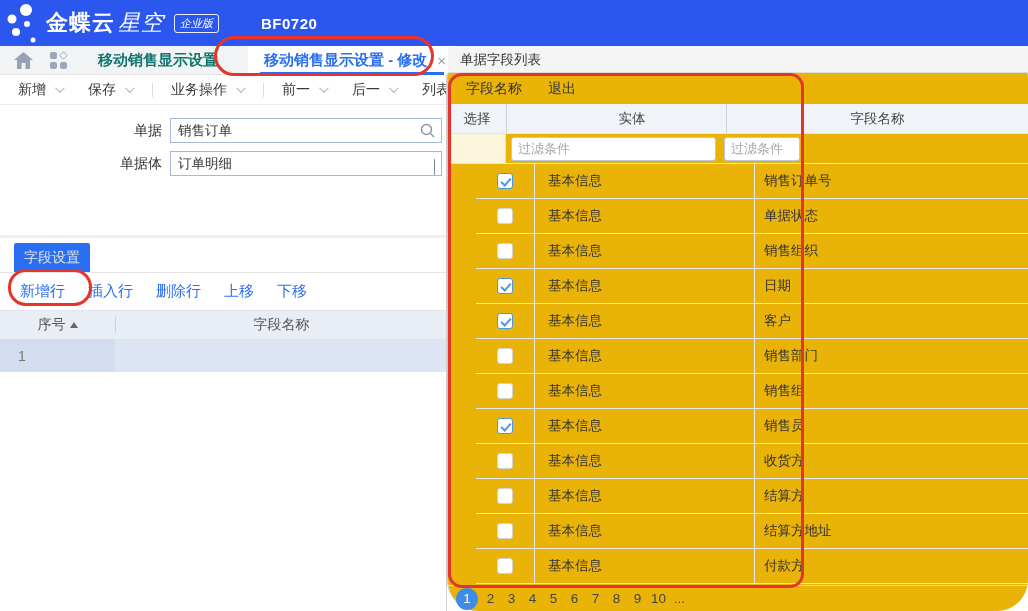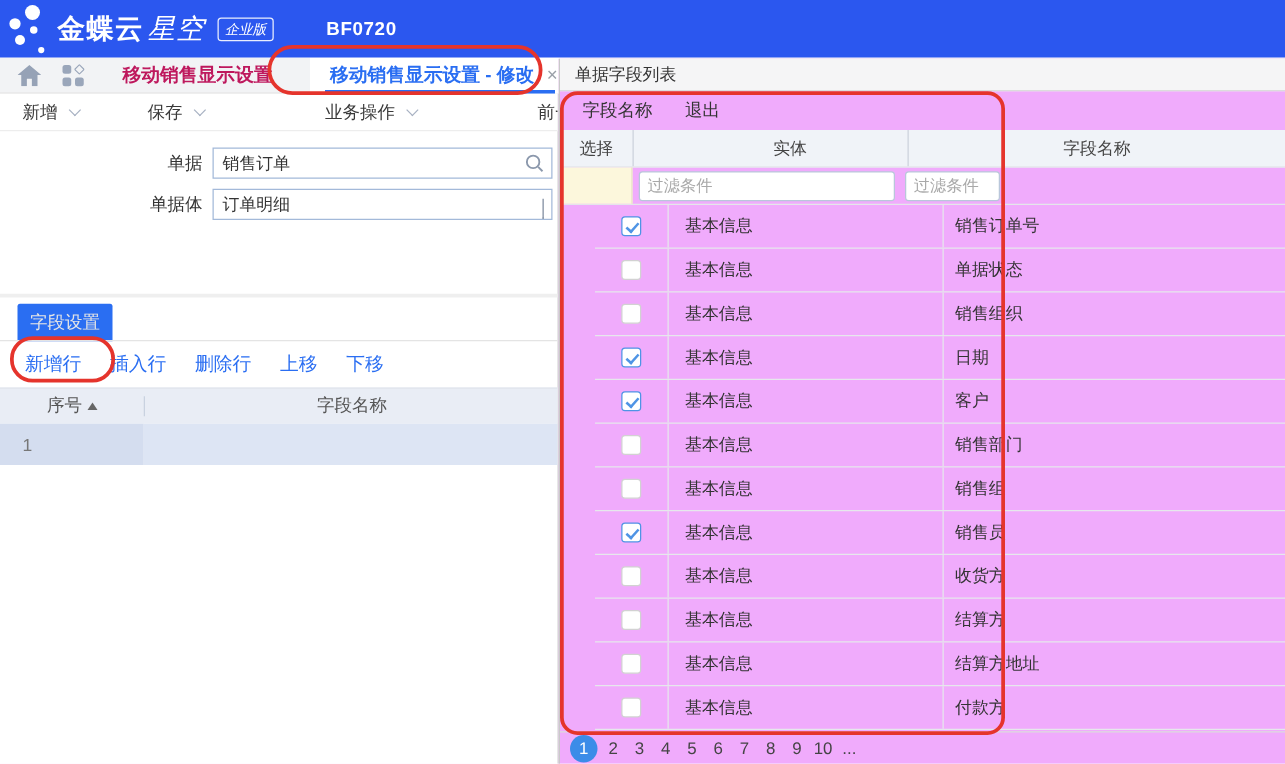--- a/index.html
+++ b/index.html
@@ -19,31 +19,31 @@
   .ws-code { color:#fff; font-size:15px; font-weight:600; margin-left:42px; letter-spacing:.5px; }
 
   
   .tab-bar { position:absolute; left:0; top:46px; width:1028px; height:29px;
     background:#f2f3f5; border-bottom:1px solid #e2e2e2; display:flex; align-items:center; z-index:1; }
   .nav-ico { display:inline-flex; align-items:center; justify-content:center; width:26px; height:26px; margin-left:10px; }
   .apps-ico { position:relative; width:18px; height:18px; }
   .apps-ico i { position:absolute; width:7px; height:7px; background:#9aa6ba; border-radius:2px; }
   .apps-ico i.tl{left:0;top:1px;} .apps-ico i.bl{left:0;top:11px;} .apps-ico i.br{left:10px;top:11px;}
   .apps-ico i.tr{left:10px;top:1px; background:transparent; border:1.5px solid #9aa6ba; transform:rotate(45deg) scale(.88); border-radius:1px;}
-  .tab { height:29px; display:flex; align-items:center; padding:0 18px; font-size:15px; color:#be185d; white-space:nowrap; }
+  .tab { height:29px; display:flex; align-items:center; padding:0 18px; font-size:15px; color:#0f766e; white-space:nowrap; }
   .tab.inactive { margin-left:8px; font-weight:bold; }
   .tab.active { position:relative; background:#fff; color:#2a6ef2; font-weight:bold; margin-left:12px; padding:0 10px 0 16px; }
   .tab.active .underline { position:absolute; left:12px; right:12px; bottom:0; height:3px; background:#2a6ef2; }
   .tab-close { color:#9aa0a8; font-weight:400; font-size:15px; margin-left:10px; }
 
   
   .left-panel { position:absolute; left:0; top:75px; width:447px; height:536px;
     background:#fff; overflow:hidden; border-right:1px solid #cfcfcf; z-index:1; }
   .toolbar { position:absolute; left:0; top:0; width:600px; height:30px; background:#fff;
-    border-bottom:1px solid #ededed; display:flex; align-items:center; padding-left:18px;gap:30px; }
+    border-bottom:1px solid #ededed; display:flex; align-items:center; padding-left:18px; }
   .tb-item { display:inline-flex; align-items:center; gap:9px; margin-right:26px;
     font-size:14px; color:#3a3a3a; white-space:nowrap; cursor:pointer; }
   .chev { width:7px; height:7px; border-right:1.5px solid #a7b1c2; border-bottom:1.5px solid #a7b1c2;
     transform:rotate(45deg) translateY(-2px); }
   .tb-sep { width:1px; height:14px; background:#dcdcdc; margin:0 18px 0 -6px; }
 
   .form-row { position:absolute; left:0; display:flex; align-items:center; }
   .f-label { display:inline-block; width:170px; text-align:right; font-size:14px; color:#333; padding-right:8px; }
   .f-input { position:relative; width:272px; height:25px; border:1px solid #a3b9d9; background:#fff;
     font-size:13.5px; color:#333; display:flex; align-items:center; padding:0 22px 0 7px; }
@@ -64,21 +64,21 @@
   .ltable-head .c2 { flex:1; text-align:center; }
   .tri-up { width:0; height:0; border-left:4px solid transparent; border-right:4px solid transparent;
     border-bottom:6px solid #666; display:inline-block; }
   .ltable-row { position:absolute; left:0; top:264px; width:447px; height:33px; display:flex; }
   .ltable-row .c1 { width:115px; background:#d4ddef; color:#777; font-size:14px;
     display:flex; align-items:center; padding-left:18px; }
   .ltable-row .c2 { flex:1; background:#dde5f4; }
 
   
   .right-panel { position:absolute; left:447px; top:47px; width:581px; height:564px;
-    background:#f0abfc; border-left:1px solid #c9c9c9; z-index:5; display:flex; flex-direction:column; }
+    background:#eab308; border-left:1px solid #c9c9c9; z-index:5; display:flex; flex-direction:column;border-radius:31px; }
   .rp-title { height:26px; background:#f5f5f6; border-bottom:1px solid #dcdcdc;
     font-size:13.5px; color:#333; display:flex; align-items:center; padding-left:12px; }
   .rp-menu { height:31px; display:flex; align-items:center; padding-left:18px; gap:26px; }
   .rp-menu span { font-size:14px; color:#333; cursor:pointer; }
   .rtable-head { height:30px; background:#f0f3f8; border-bottom:1px solid #e3e6ea;
     display:flex; align-items:stretch; font-size:13.5px; color:#444; }
   .rtable-head .hc { display:flex; align-items:center; justify-content:center; }
   .rtable-head .hc1 { width:58px; }
   .rtable-head .hc2 { width:221px; border-left:1px solid #ccd2dc; border-right:1px solid #ccd2dc;padding-left:31px; }
   .rtable-head .hc3 { flex:1; }

